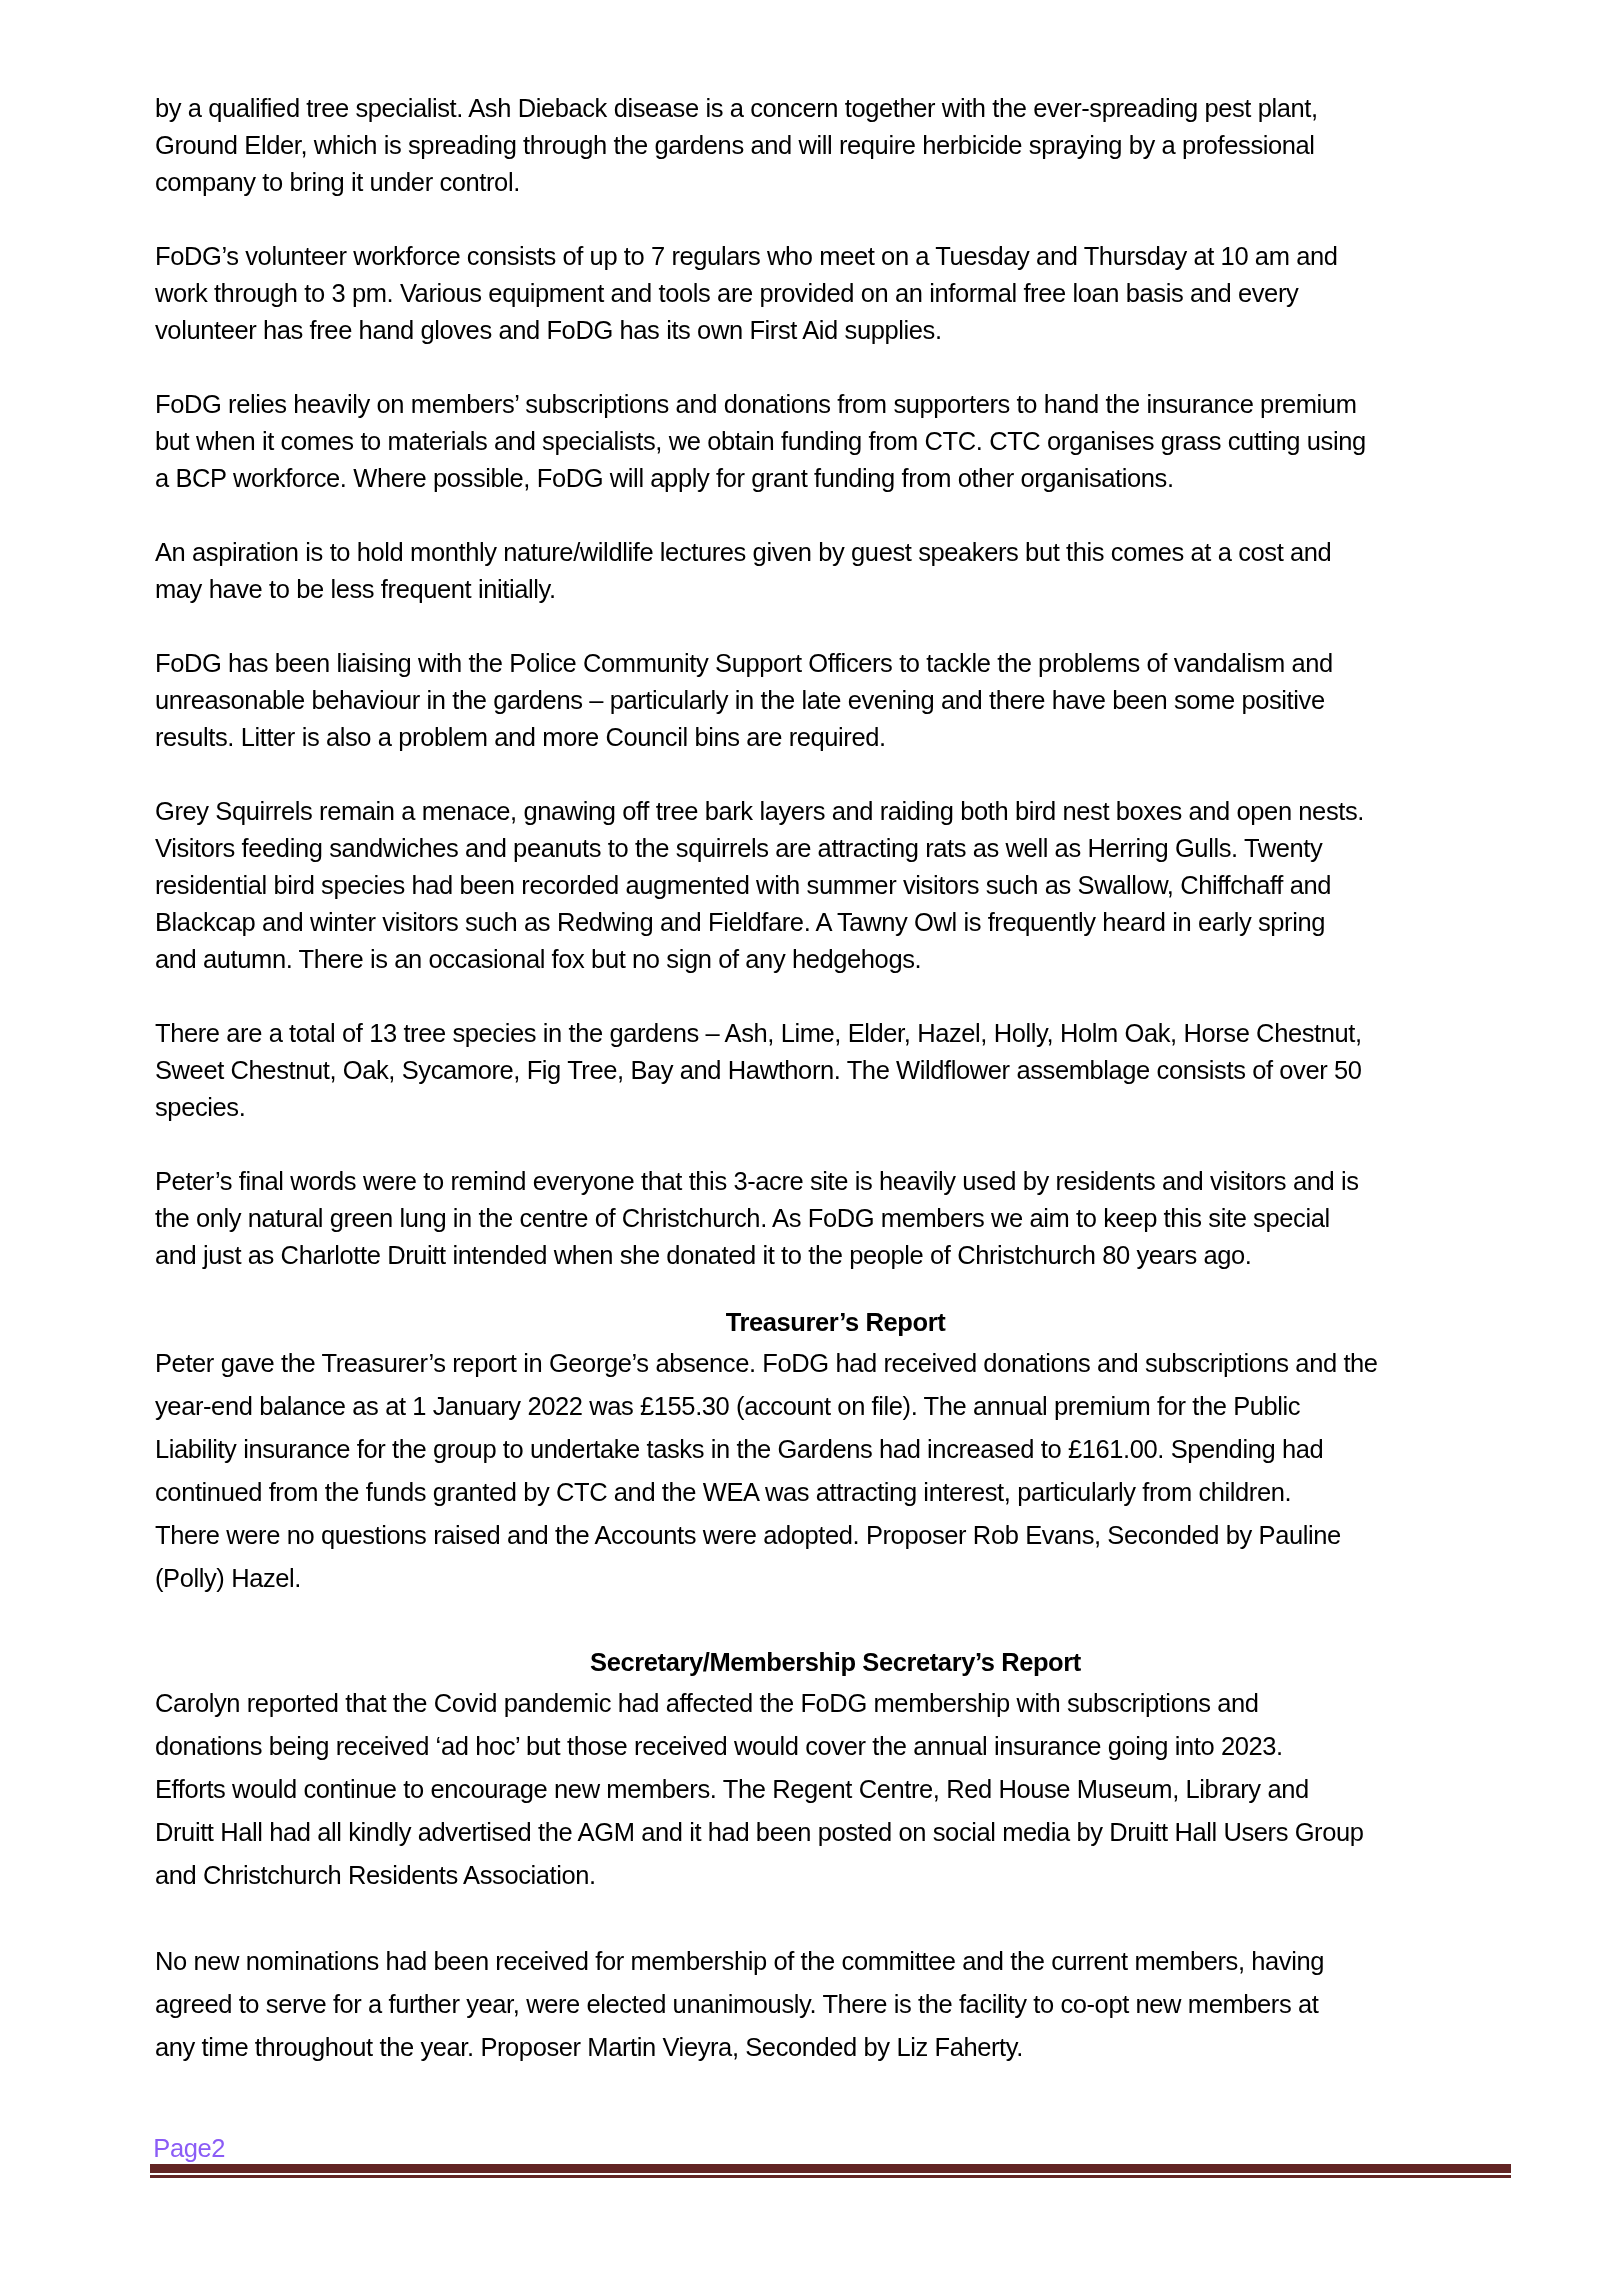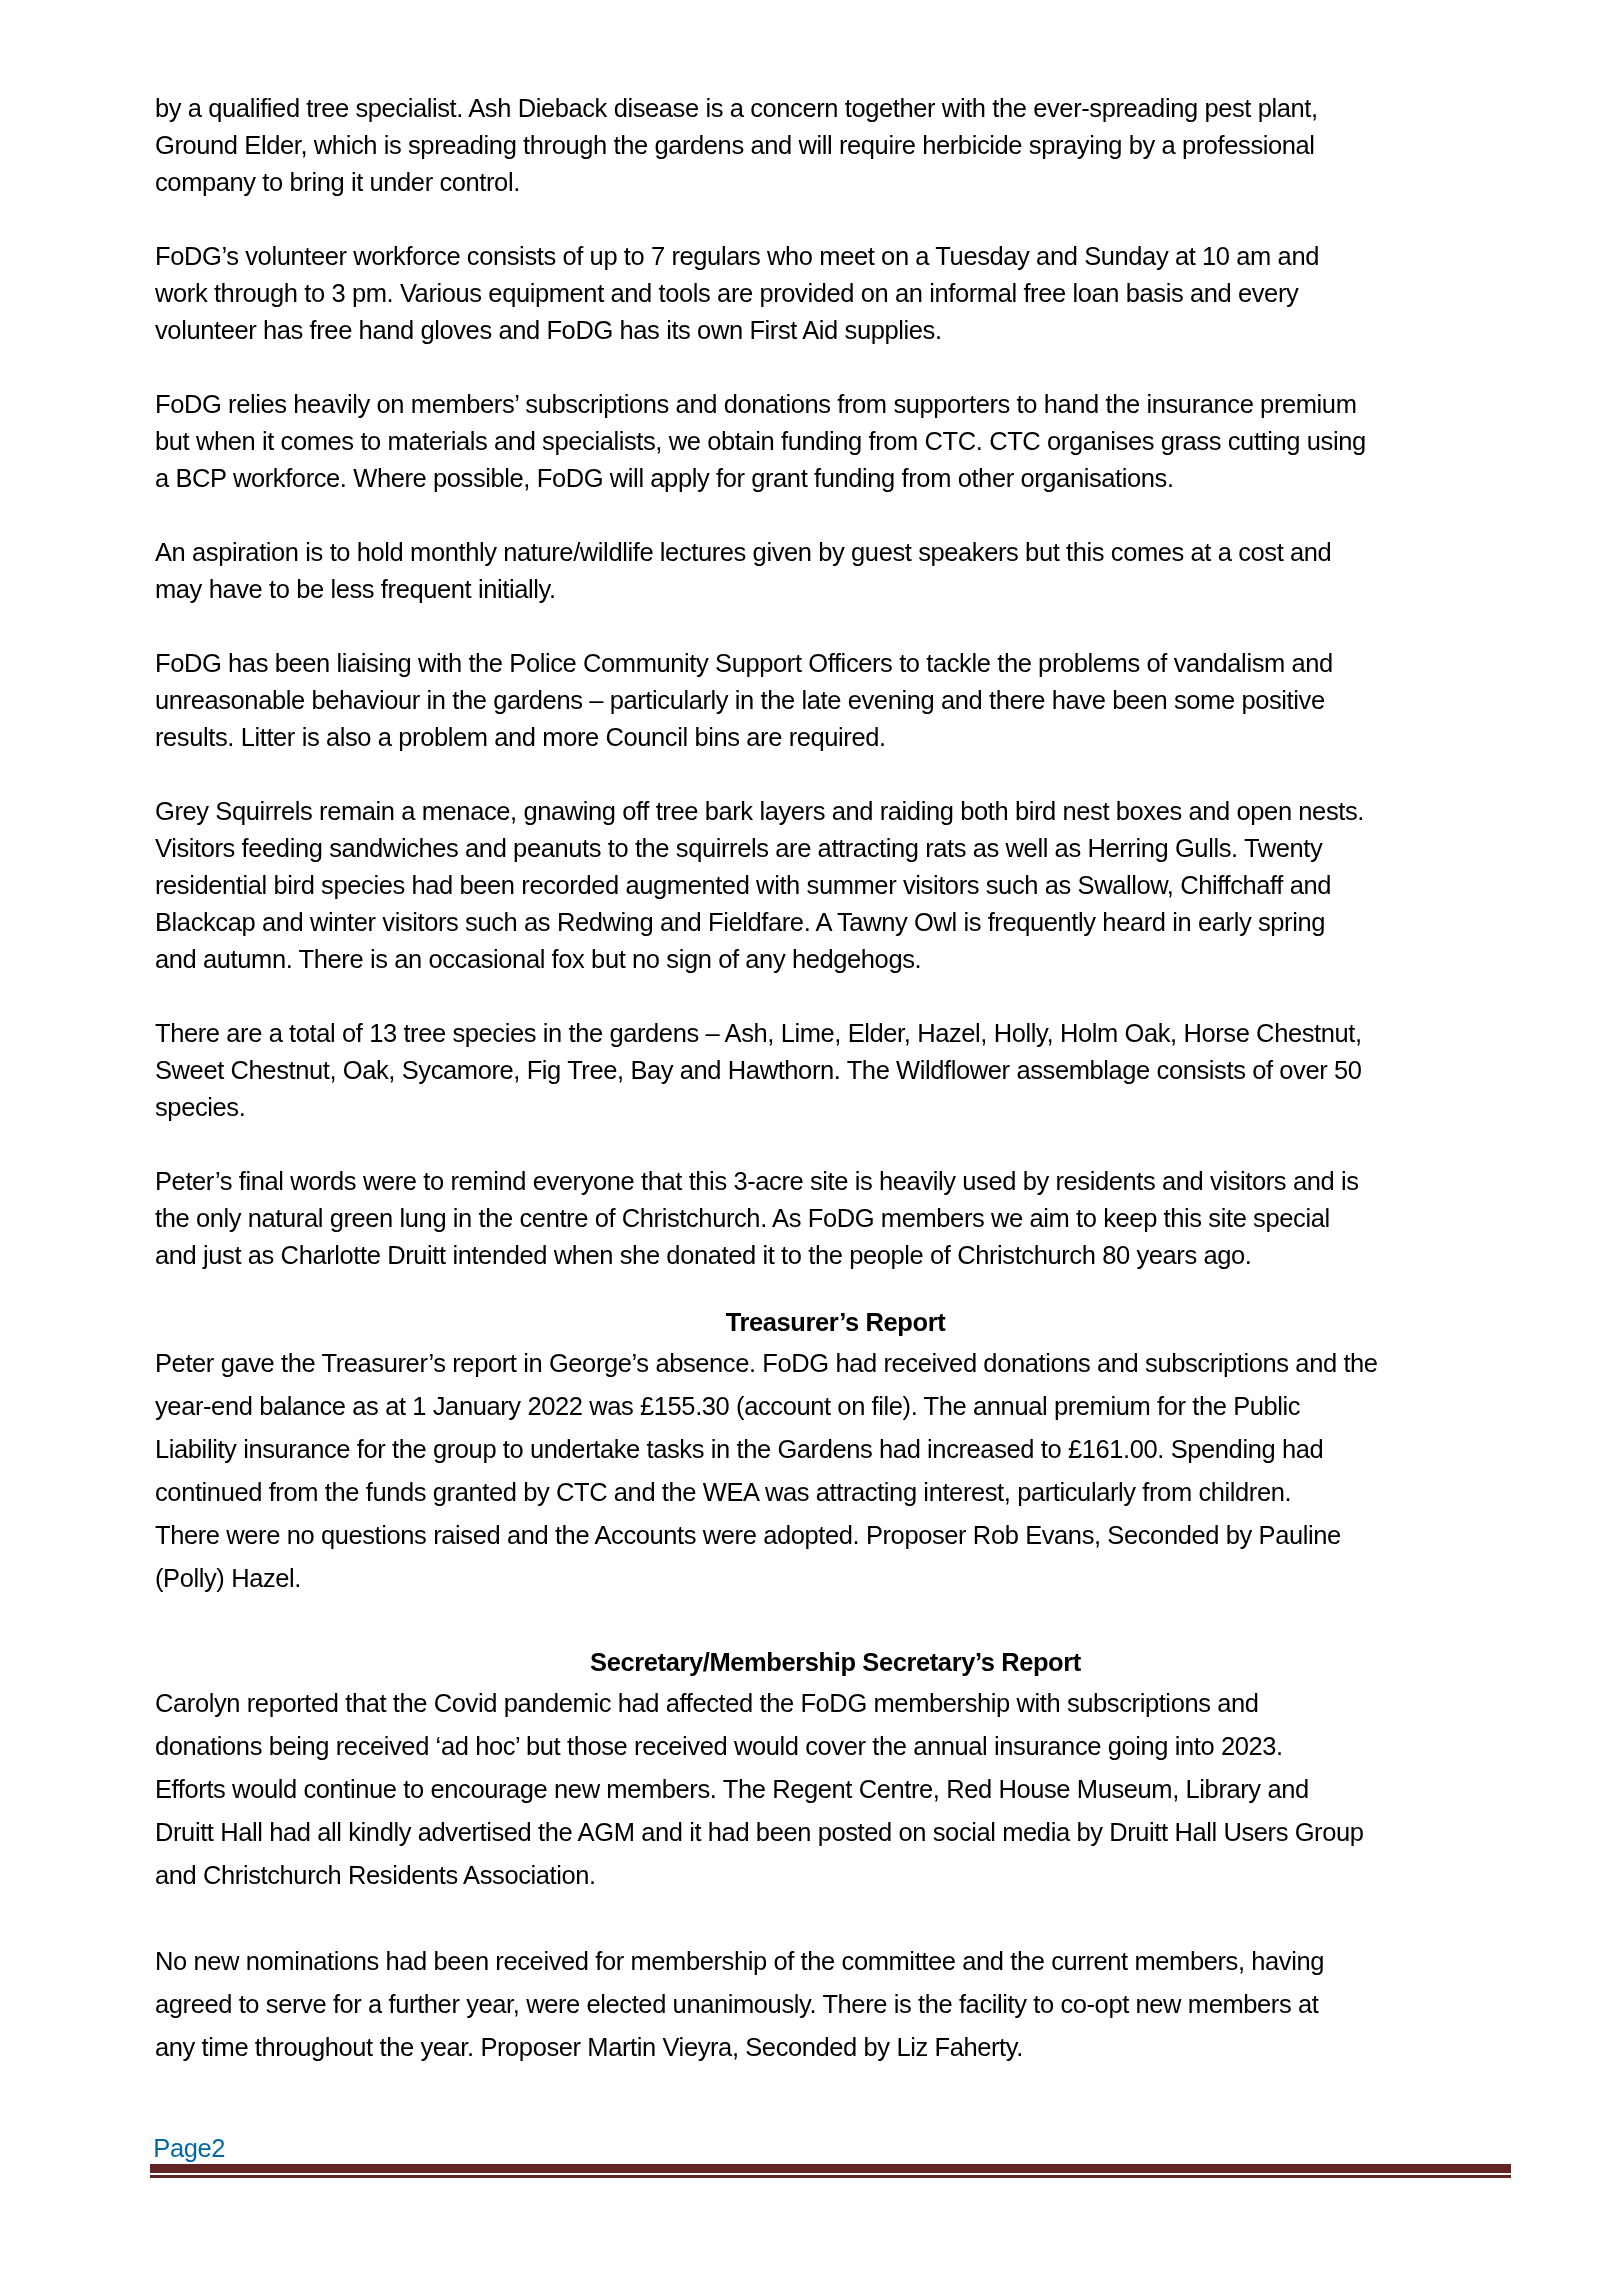--- a/index.html
+++ b/index.html
@@ -9,38 +9,38 @@
     font-family: "Liberation Sans", "DejaVu Sans", sans-serif; color: #000; }
   .para { margin: 0 0 37px 0; }
   .line { display: block; white-space: nowrap; font-size: 25.5px; line-height: 37px; height: 37px;
     letter-spacing: -0.4px; }
   .sec { margin-top: 0; }
   .heading { display: block; font-weight: bold; font-size: 25.5px; line-height: 37px; height: 37px; letter-spacing: -0.4px; white-space: nowrap; text-align: center; }
   .sec .line { line-height: 43px; height: 43px; }
   .sec .heading { line-height: 39px; height: 39px; }
   .sec-gap { height: 43px; }
   .footer { position: absolute; left: 150px; top: 2134px; width: 1361px; }
-  .footer-label { font-family: "Liberation Sans", "DejaVu Sans", sans-serif; font-size: 25.5px; line-height: 29px; color: #0369a1; margin-left: 3.3px; letter-spacing: -0.4px; }
+  .footer-label { font-family: "Liberation Sans", "DejaVu Sans", sans-serif; font-size: 25.5px; line-height: 29px; color: #8b5cf6; margin-left: 3.3px; letter-spacing: -0.4px; }
   .rule-thick { position: absolute; left: 0; top: 30px; width: 1361px; height: 8.5px; }
   .rule-thin { position: absolute; left: 0; top: 41px; width: 1361px; height: 2.6px; }
 </style>
 </head>
 <body>
 
 <div class="page">
   <div class="content">
 
     <div class="para">
       <span class="line">by a qualified tree specialist.   Ash Dieback disease is a concern together with the ever-spreading pest plant,</span>
       <span class="line">Ground Elder, which is spreading through the gardens and will require herbicide spraying by a professional</span>
       <span class="line">company to bring it under control.</span>
     </div>
 
     <div class="para">
-      <span class="line">FoDG’s volunteer workforce consists of up to 7 regulars who meet on a Tuesday and Sunday at 10 am and</span>
+      <span class="line">FoDG’s volunteer workforce consists of up to 7 regulars who meet on a Tuesday and Thursday at 10 am and</span>
       <span class="line">work through to 3 pm.  Various equipment and tools are provided on an informal free loan basis and every</span>
       <span class="line">volunteer has free hand gloves and FoDG has its own First Aid supplies.</span>
     </div>
 
     <div class="para">
       <span class="line">FoDG relies heavily on members’ subscriptions and donations from supporters to hand the insurance premium</span>
       <span class="line">but when it comes to materials and specialists, we obtain funding from CTC.  CTC organises grass cutting using</span>
       <span class="line">a BCP workforce.  Where possible, FoDG will apply for grant funding from other organisations.</span>
     </div>
 

